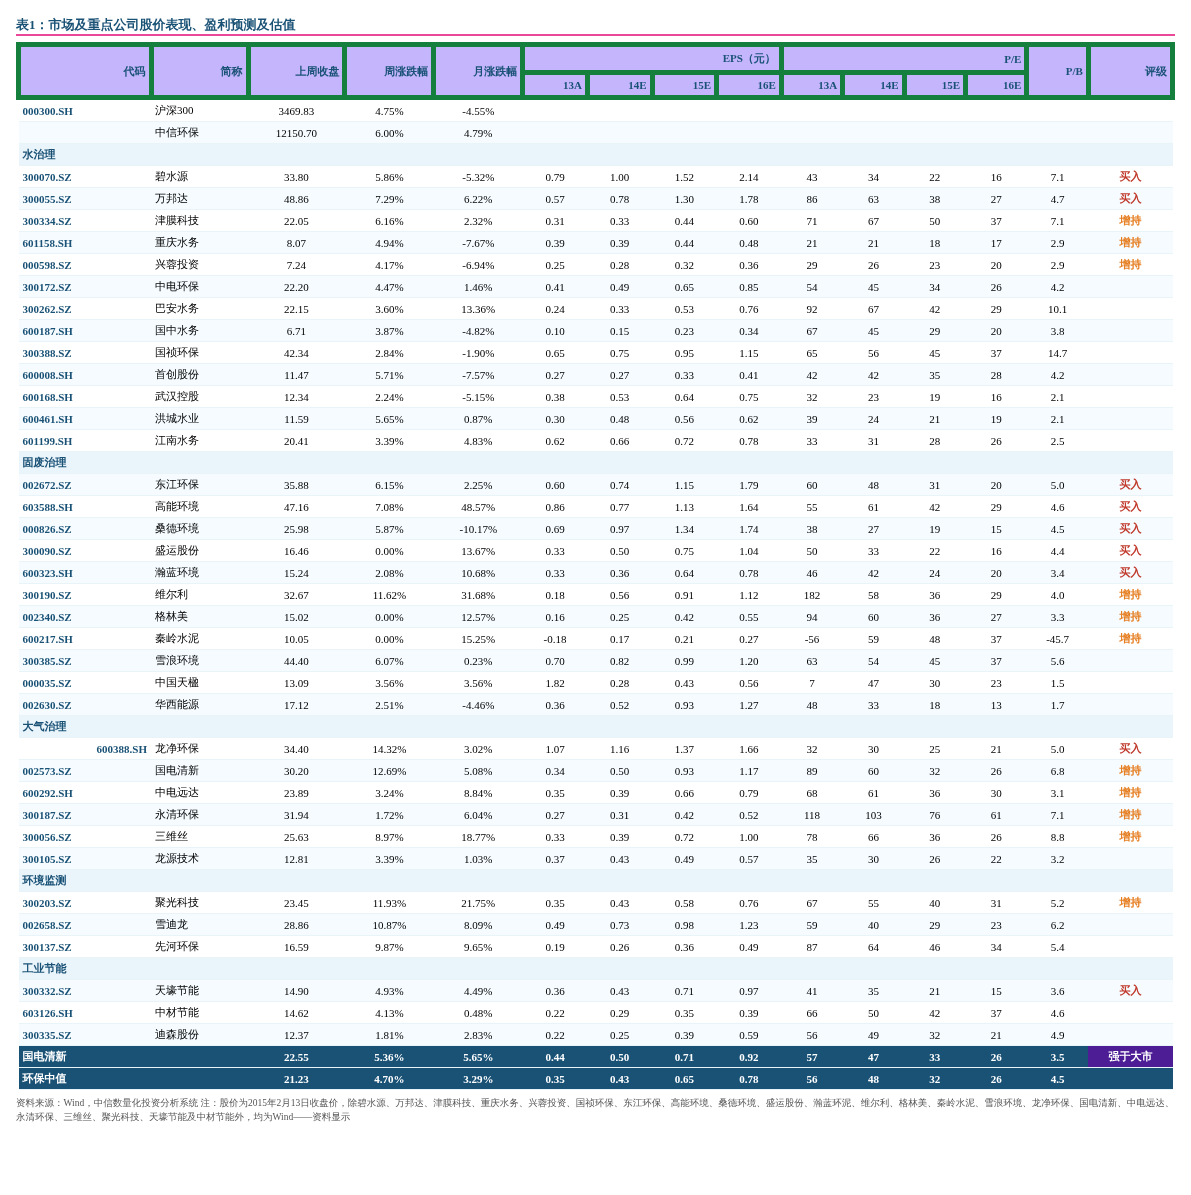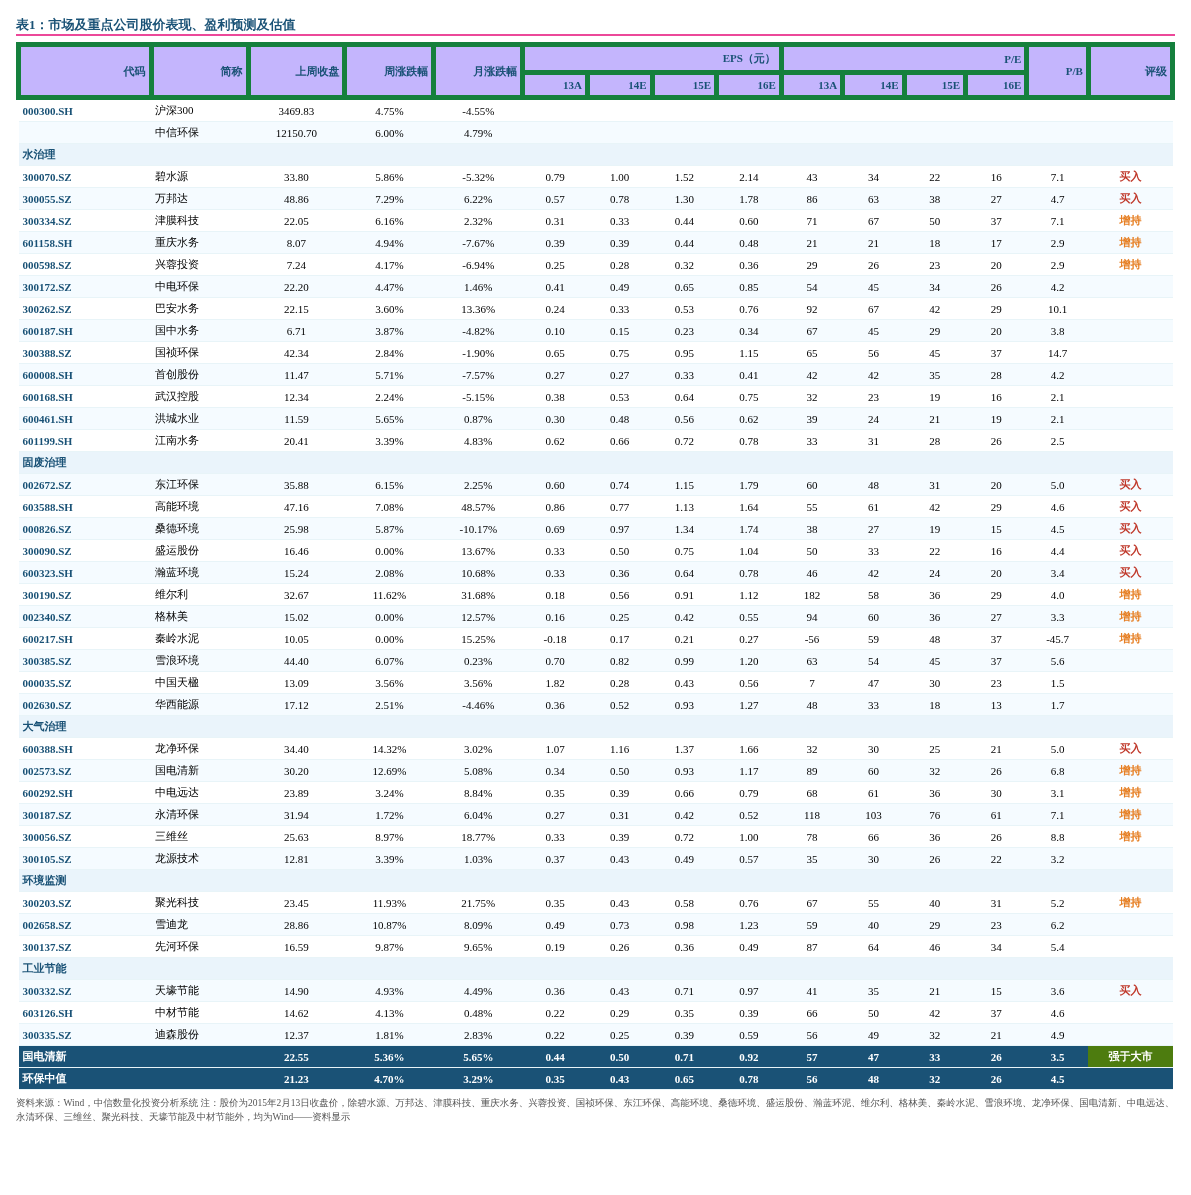--- a/index.html
+++ b/index.html
@@ -562,21 +562,21 @@
       <td>33</td>
       <td>18</td>
       <td>13</td>
       <td>1.7</td>
       <td class=""></td>
     </tr>
       <tr class="category-row">
         <td colspan="15">大气治理</td>
       </tr>
       <tr class="normal-row">
-      <td style="color:#1a5276;font-weight:bold;">600388.SH</td>
+      <td style="color:#1a5276;font-weight:bold;text-align:right;">600388.SH</td>
       <td>龙净环保</td>
       <td>34.40</td>
       <td>14.32%</td>
       <td>3.02%</td>
       <td>1.07</td>
       <td>1.16</td>
       <td>1.37</td>
       <td>1.66</td>
       <td>32</td>
       <td>30</td>
@@ -785,21 +785,21 @@
     <td>5.65%</td>
     <td>0.44</td>
     <td>0.50</td>
     <td>0.71</td>
     <td>0.92</td>
     <td>57</td>
     <td>47</td>
     <td>33</td>
     <td>26</td>
     <td>3.5</td>
-    <td style="font-weight:bold;background:#4d7c0f;color:#fff;">强于大市</td>
+    <td style="font-weight:bold;background:#4c1d95;color:#fff;">强于大市</td>
   </tr>
       <tr class="summary-row">
     <td colspan="2" style="text-align:left;">环保中值</td>
     <td>21.23</td>
     <td>4.70%</td>
     <td>3.29%</td>
     <td>0.35</td>
     <td>0.43</td>
     <td>0.65</td>
     <td>0.78</td>

